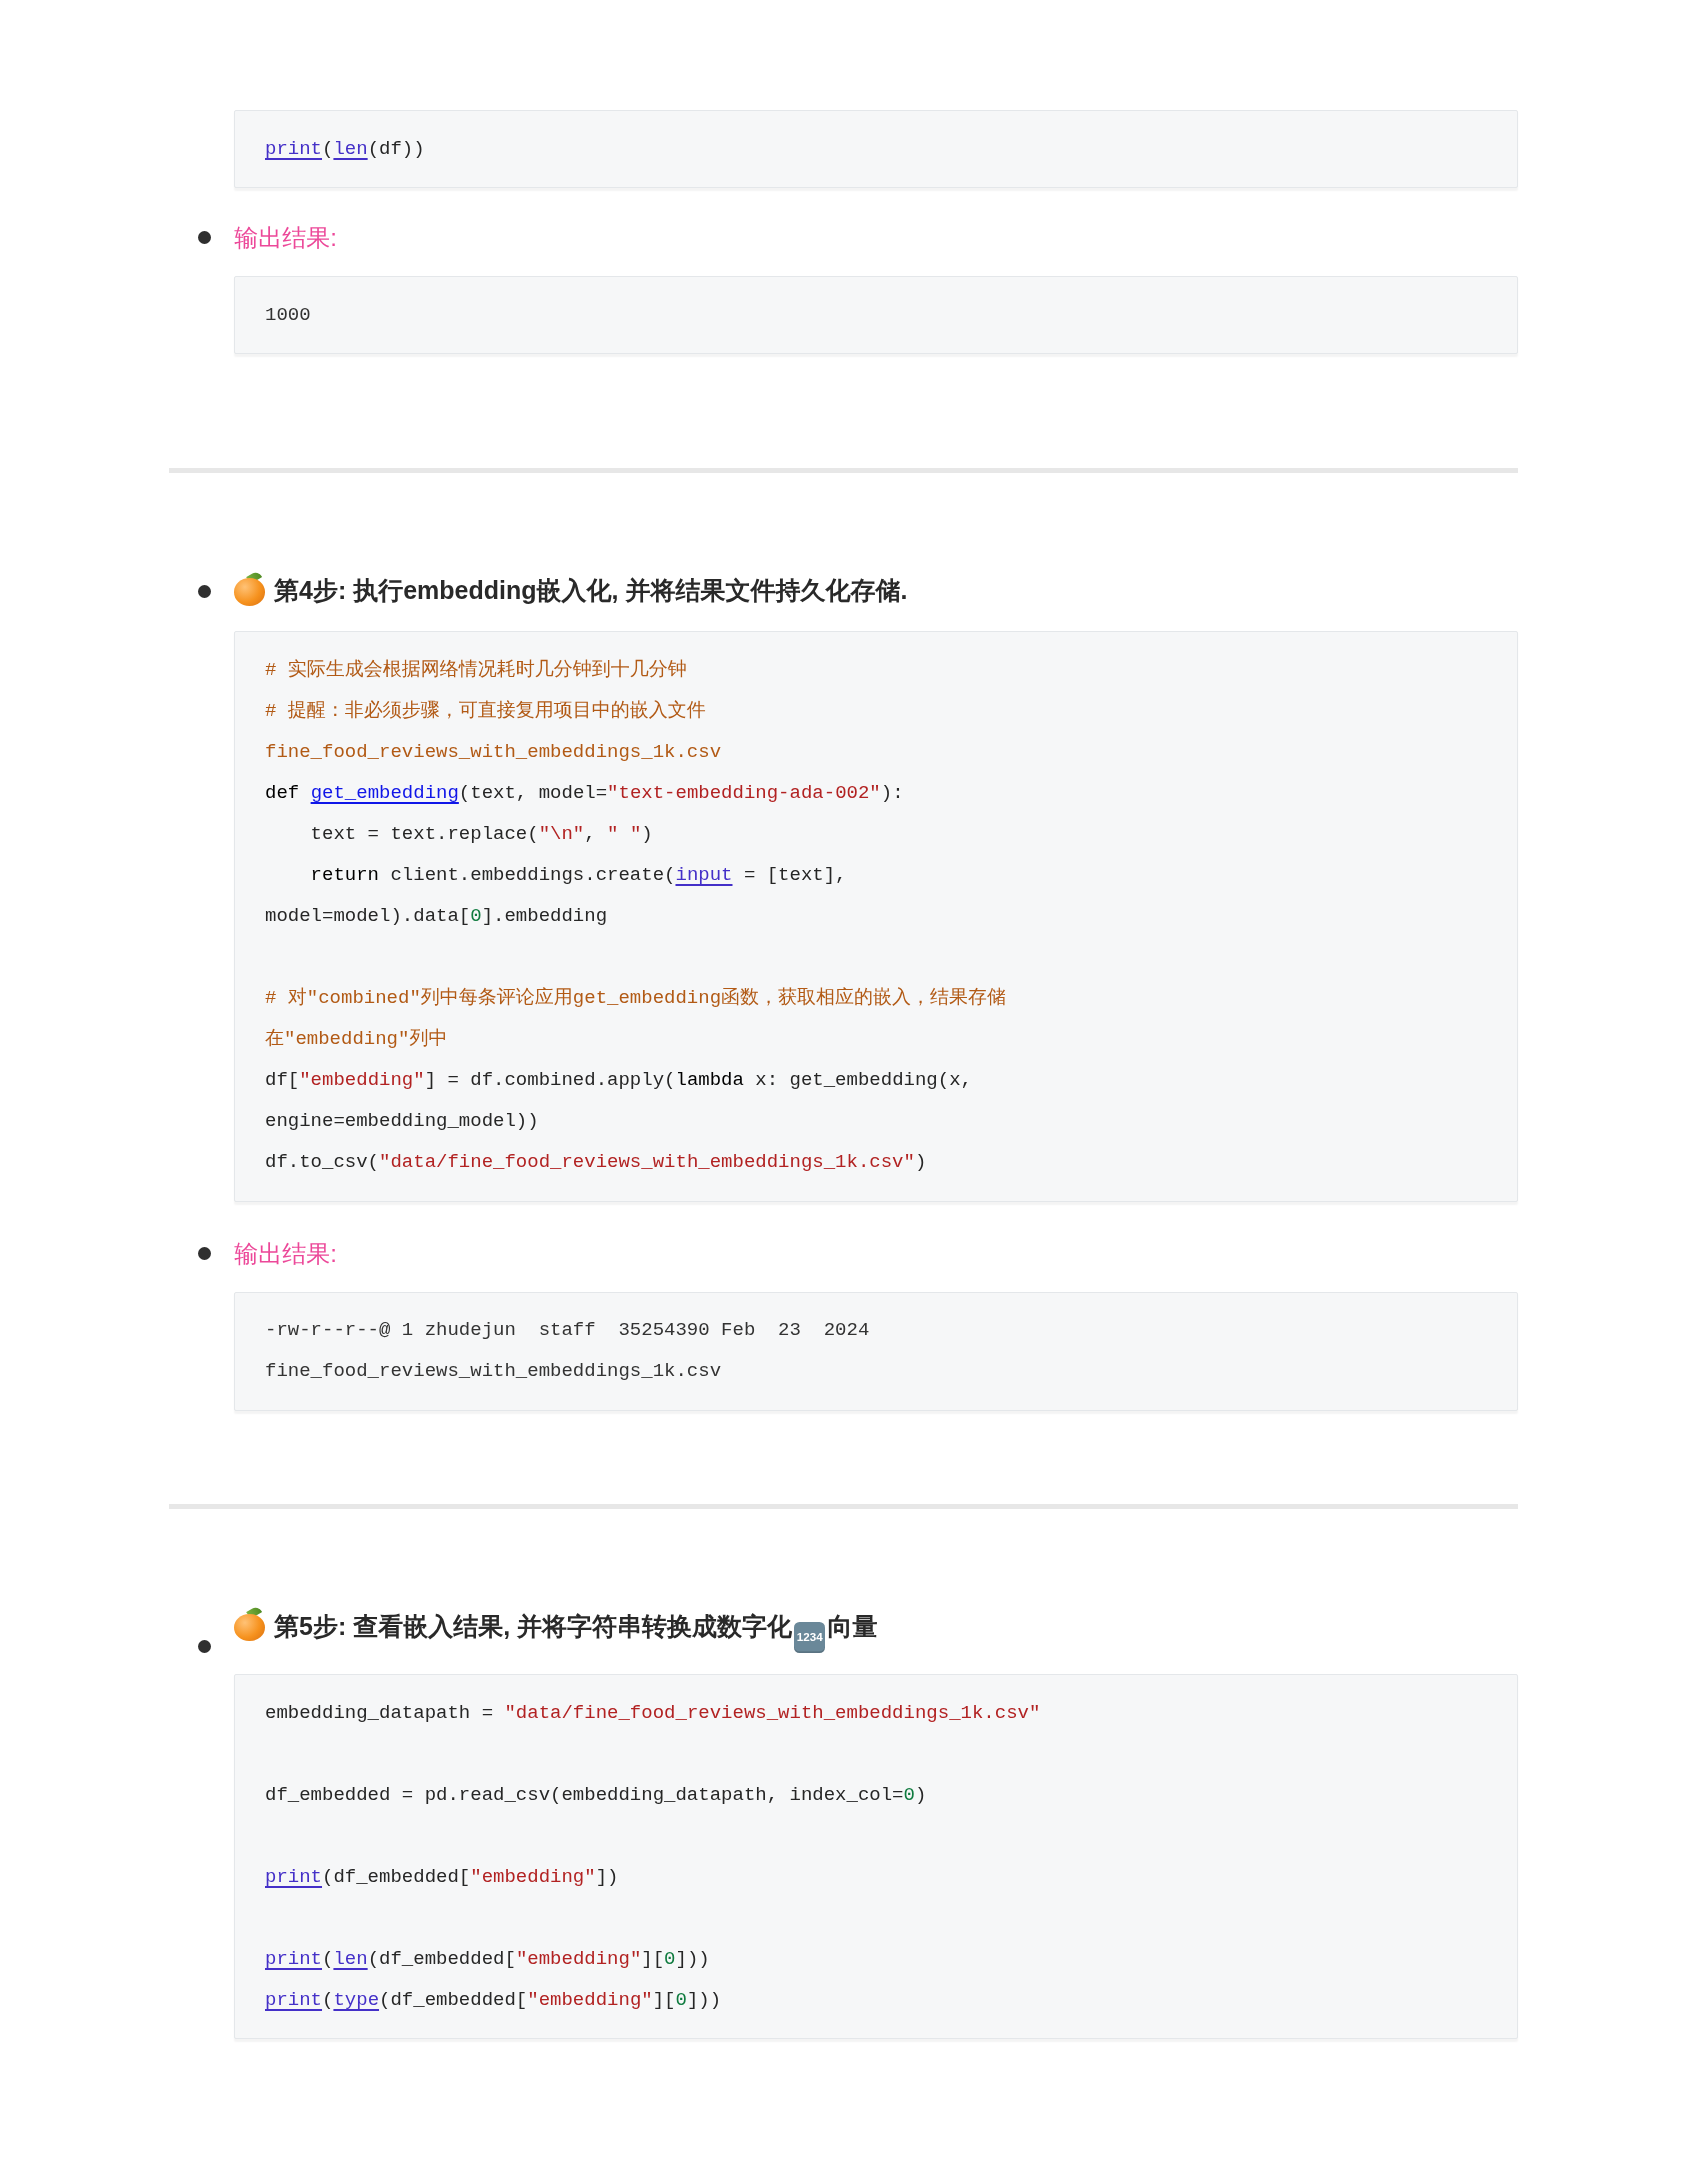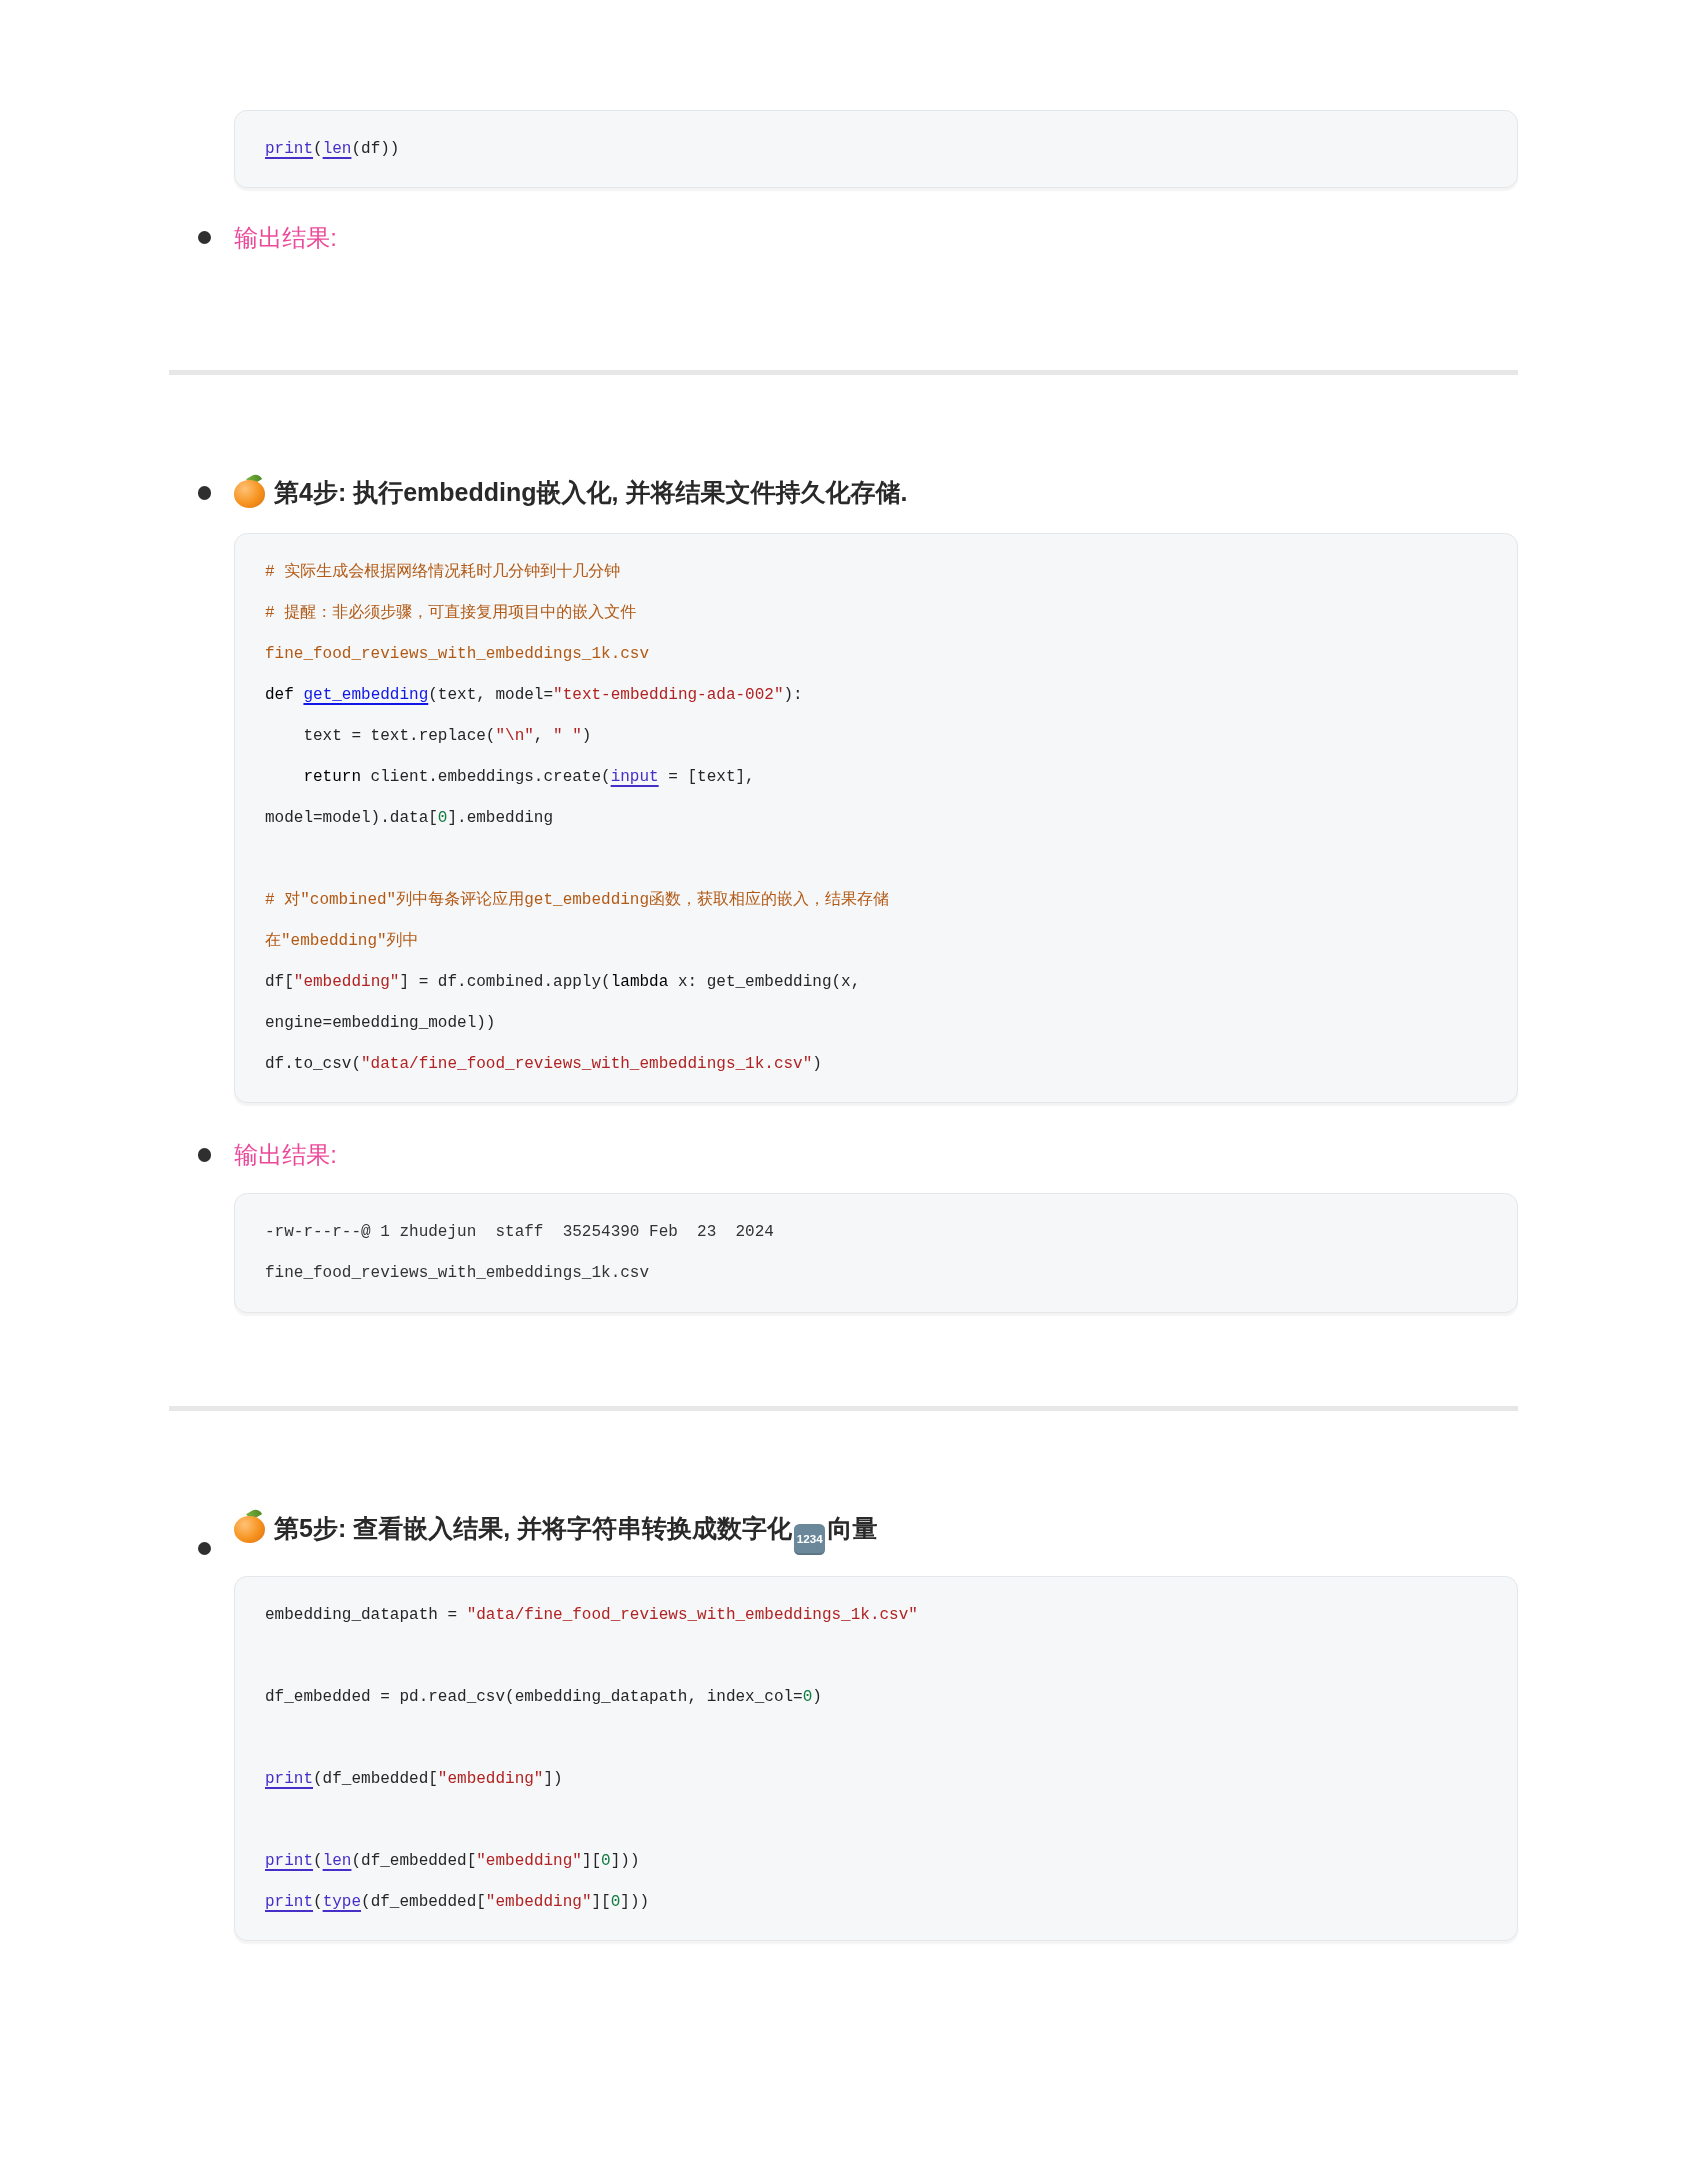--- a/index.html
+++ b/index.html
@@ -42,25 +42,25 @@
     color:#ffffff; font-size:11.6px; font-weight:bold; line-height:12.7px;
     vertical-align:-6.6px; margin:0 2.2px;
     font-family:"Liberation Sans",sans-serif;
   }
 
   
   .codeblock {
     box-sizing:border-box;
     background:#f6f7f8;
     border:1.1px solid #e4e7ea;
-    border-radius:13px;
+    border-radius:2px;
     box-shadow:0 2.2px 1.7px rgba(31,35,40,0.05);
     padding:17.6px 30px;
     font-family:"Liberation Mono","DejaVu Sans Mono",monospace;
-    font-size:16px; line-height:41px; color:#262626;
+    font-size:19px; line-height:41px; color:#262626;
     white-space:pre; overflow:hidden;
   }
   .code-line { min-height:41px; }
 
   .tok-p   { color:#262626; }
   .tok-c   { color:#b25a15; }
   .tok-k   { color:#000000; }
   .tok-bi  { color:#4430c8; text-decoration:underline; text-underline-offset:4.4px; text-decoration-thickness:1.7px; }
   .tok-fn  { color:#1016e8; text-decoration:underline; text-underline-offset:4.4px; text-decoration-thickness:1.7px; }
   .tok-s   { color:#b22222; }
@@ -89,20 +89,23 @@
 
   <div class="indent m-top">
     <div class="codeblock"><div class="code-line"><span class="tok-bi">print</span><span class="tok-p">(</span><span class="tok-bi">len</span><span class="tok-p">(df))</span></div></div>
   </div>
 
   <div class="li-row m-li1">
     <span class="bullet"></span>
     <span class="li-label">输出结果:</span>
   </div>
 
+  <div class="indent m-out1">
+    <div class="codeblock"><div class="code-line"><span class="tok-out">1000</span></div></div>
+  </div>
 
   <hr class="divider m-hr1">
 
   <div class="li-row li-heading m-head4">
     <span class="bullet"></span>
     <span>
       <span class="tangerine"><span class="t-leaf"></span><span class="t-body"></span></span><span>第4步: 执行embedding嵌入化, 并将结果文件持久化存储.</span>
     </span>
   </div>
 

